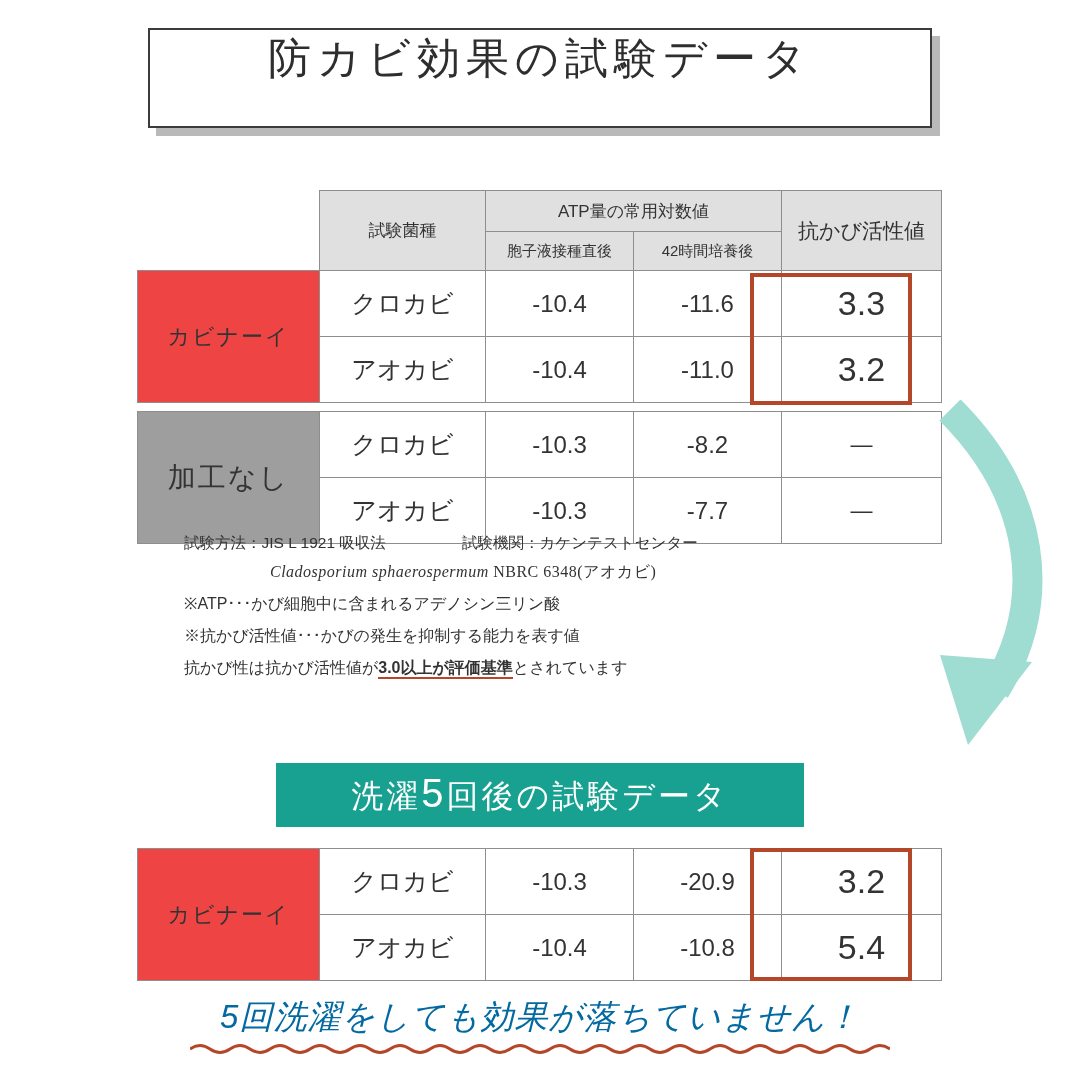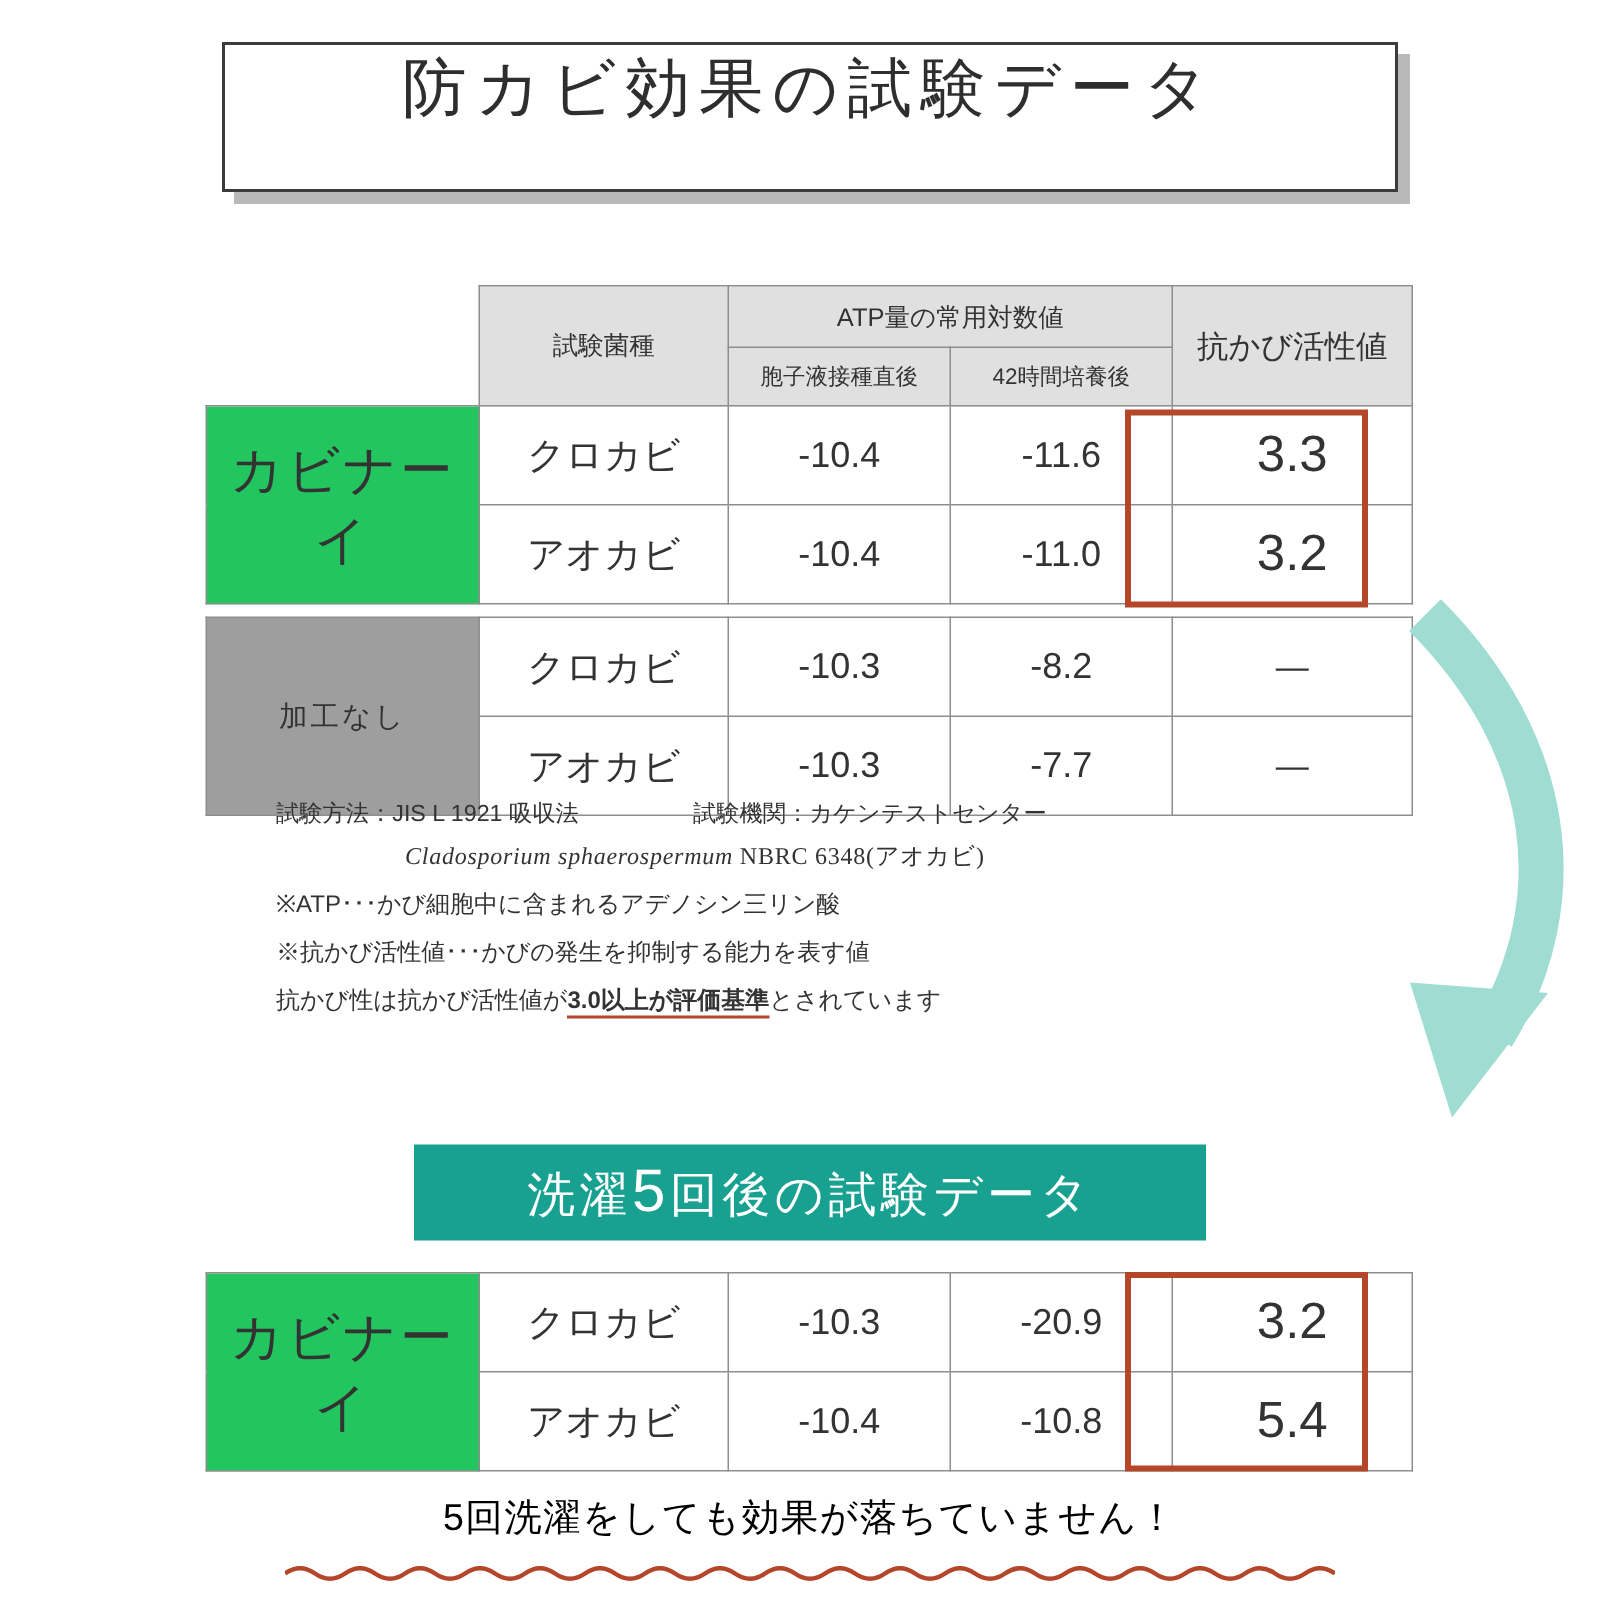--- a/index.html
+++ b/index.html
@@ -91,29 +91,29 @@
   .hdr-top {
     height: 40px;
   }
   .hdr-active {
     background: #e0e0e0;
     font-size: 21px;
     color: #3a3a3a;
   }
 
   .rowlabel {
-    background: #22c55e;
+    background: #ef4444;
     color: #ffffff;
-    font-size: 35px;
+    font-size: 22px;
     letter-spacing: 2px;
   }
   .rowlabel-light {
     background: #9e9e9e;
     color: #ffffff;
-    font-size: 19px;
+    font-size: 28px;
     letter-spacing: 2px;
   }
   .cell-species {
     font-size: 25px;
     height: 65px;
   }
   .cell-num {
     font-size: 24px;
   }
   .cell-big {
@@ -249,23 +249,24 @@
 
   
   .bottom-caption {
     position: absolute;
     left: 0;
     top: 995px;
     width: 1080px;
     text-align: center;
   }
   .bottom-caption .txt {
-    font-size: 25px;
-    color: #000000;
+    font-size: 33px;
+    color: #0369a1;
     letter-spacing: 1px;
+    font-style: italic;
   }
   .wavy {
     position: absolute;
     left: 190px;
     top: 1042px;
     width: 700px;
     height: 14px;
   }
 </style>
 </head>

